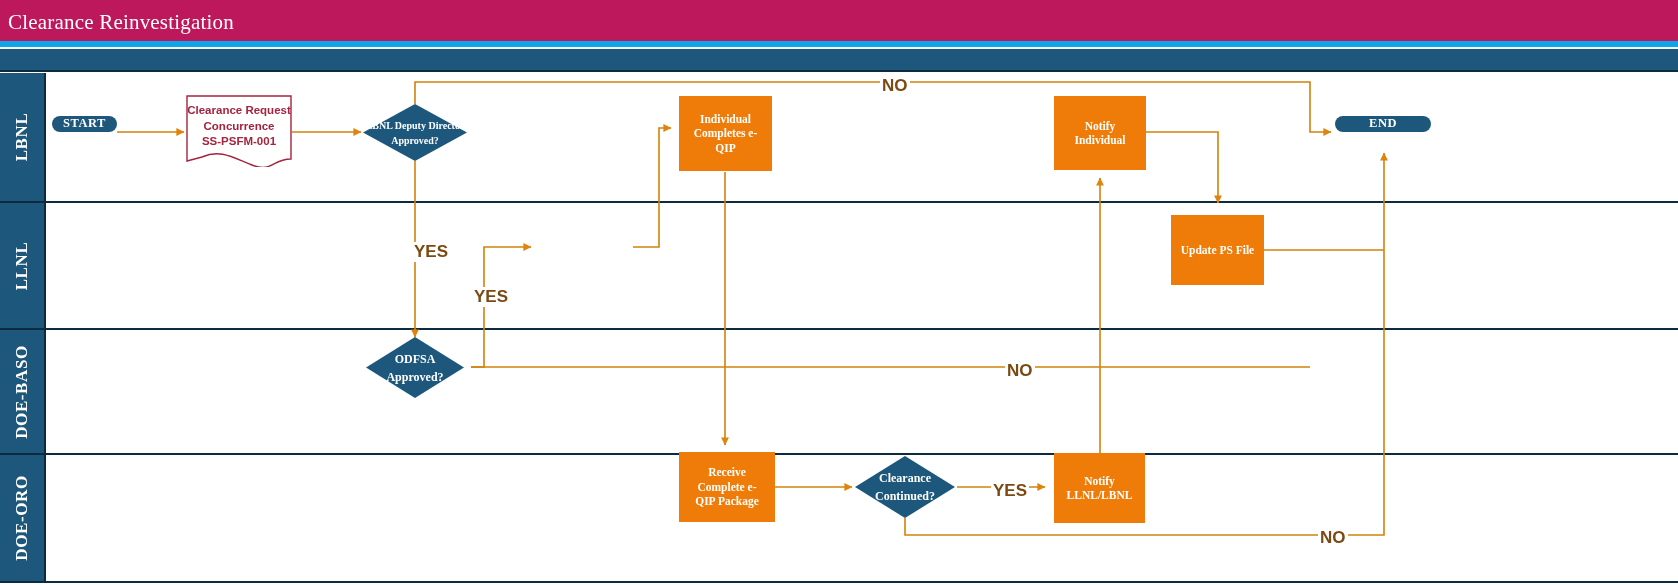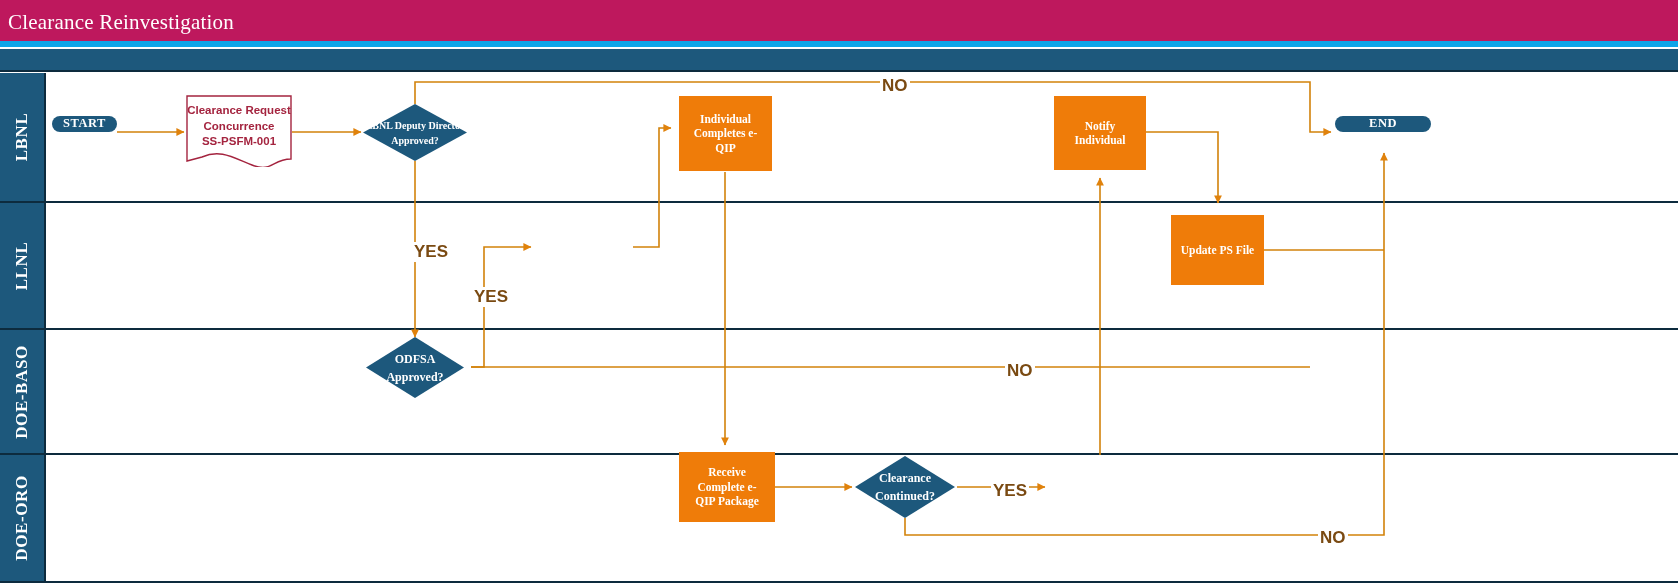--- a/index.html
+++ b/index.html
@@ -305,20 +305,21 @@
     <div class="decision-wrap" style="left:855px; top:456px; width:100px; height:62px;">
       <div class="decision-shape"></div>
       <div class="decision-text">
         <div>
           <div>Clearance</div>
           <div>Continued?</div>
         </div>
       </div>
     </div>
 
+    <div class="node process" style="left:1054px; top:453px; width:91px; height:70px;">Notify LLNL/LBNL</div>
 
     <div class="edge-label" style="left:880px; top:76px;">NO</div>
     <div class="edge-label" style="left:412px; top:242px;">YES</div>
     <div class="edge-label" style="left:472px; top:287px;">YES</div>
     <div class="edge-label" style="left:1005px; top:361px;">NO</div>
     <div class="edge-label" style="left:991px; top:481px;">YES</div>
     <div class="edge-label" style="left:1318px; top:528px;">NO</div>
 
   </div>
 </div>

